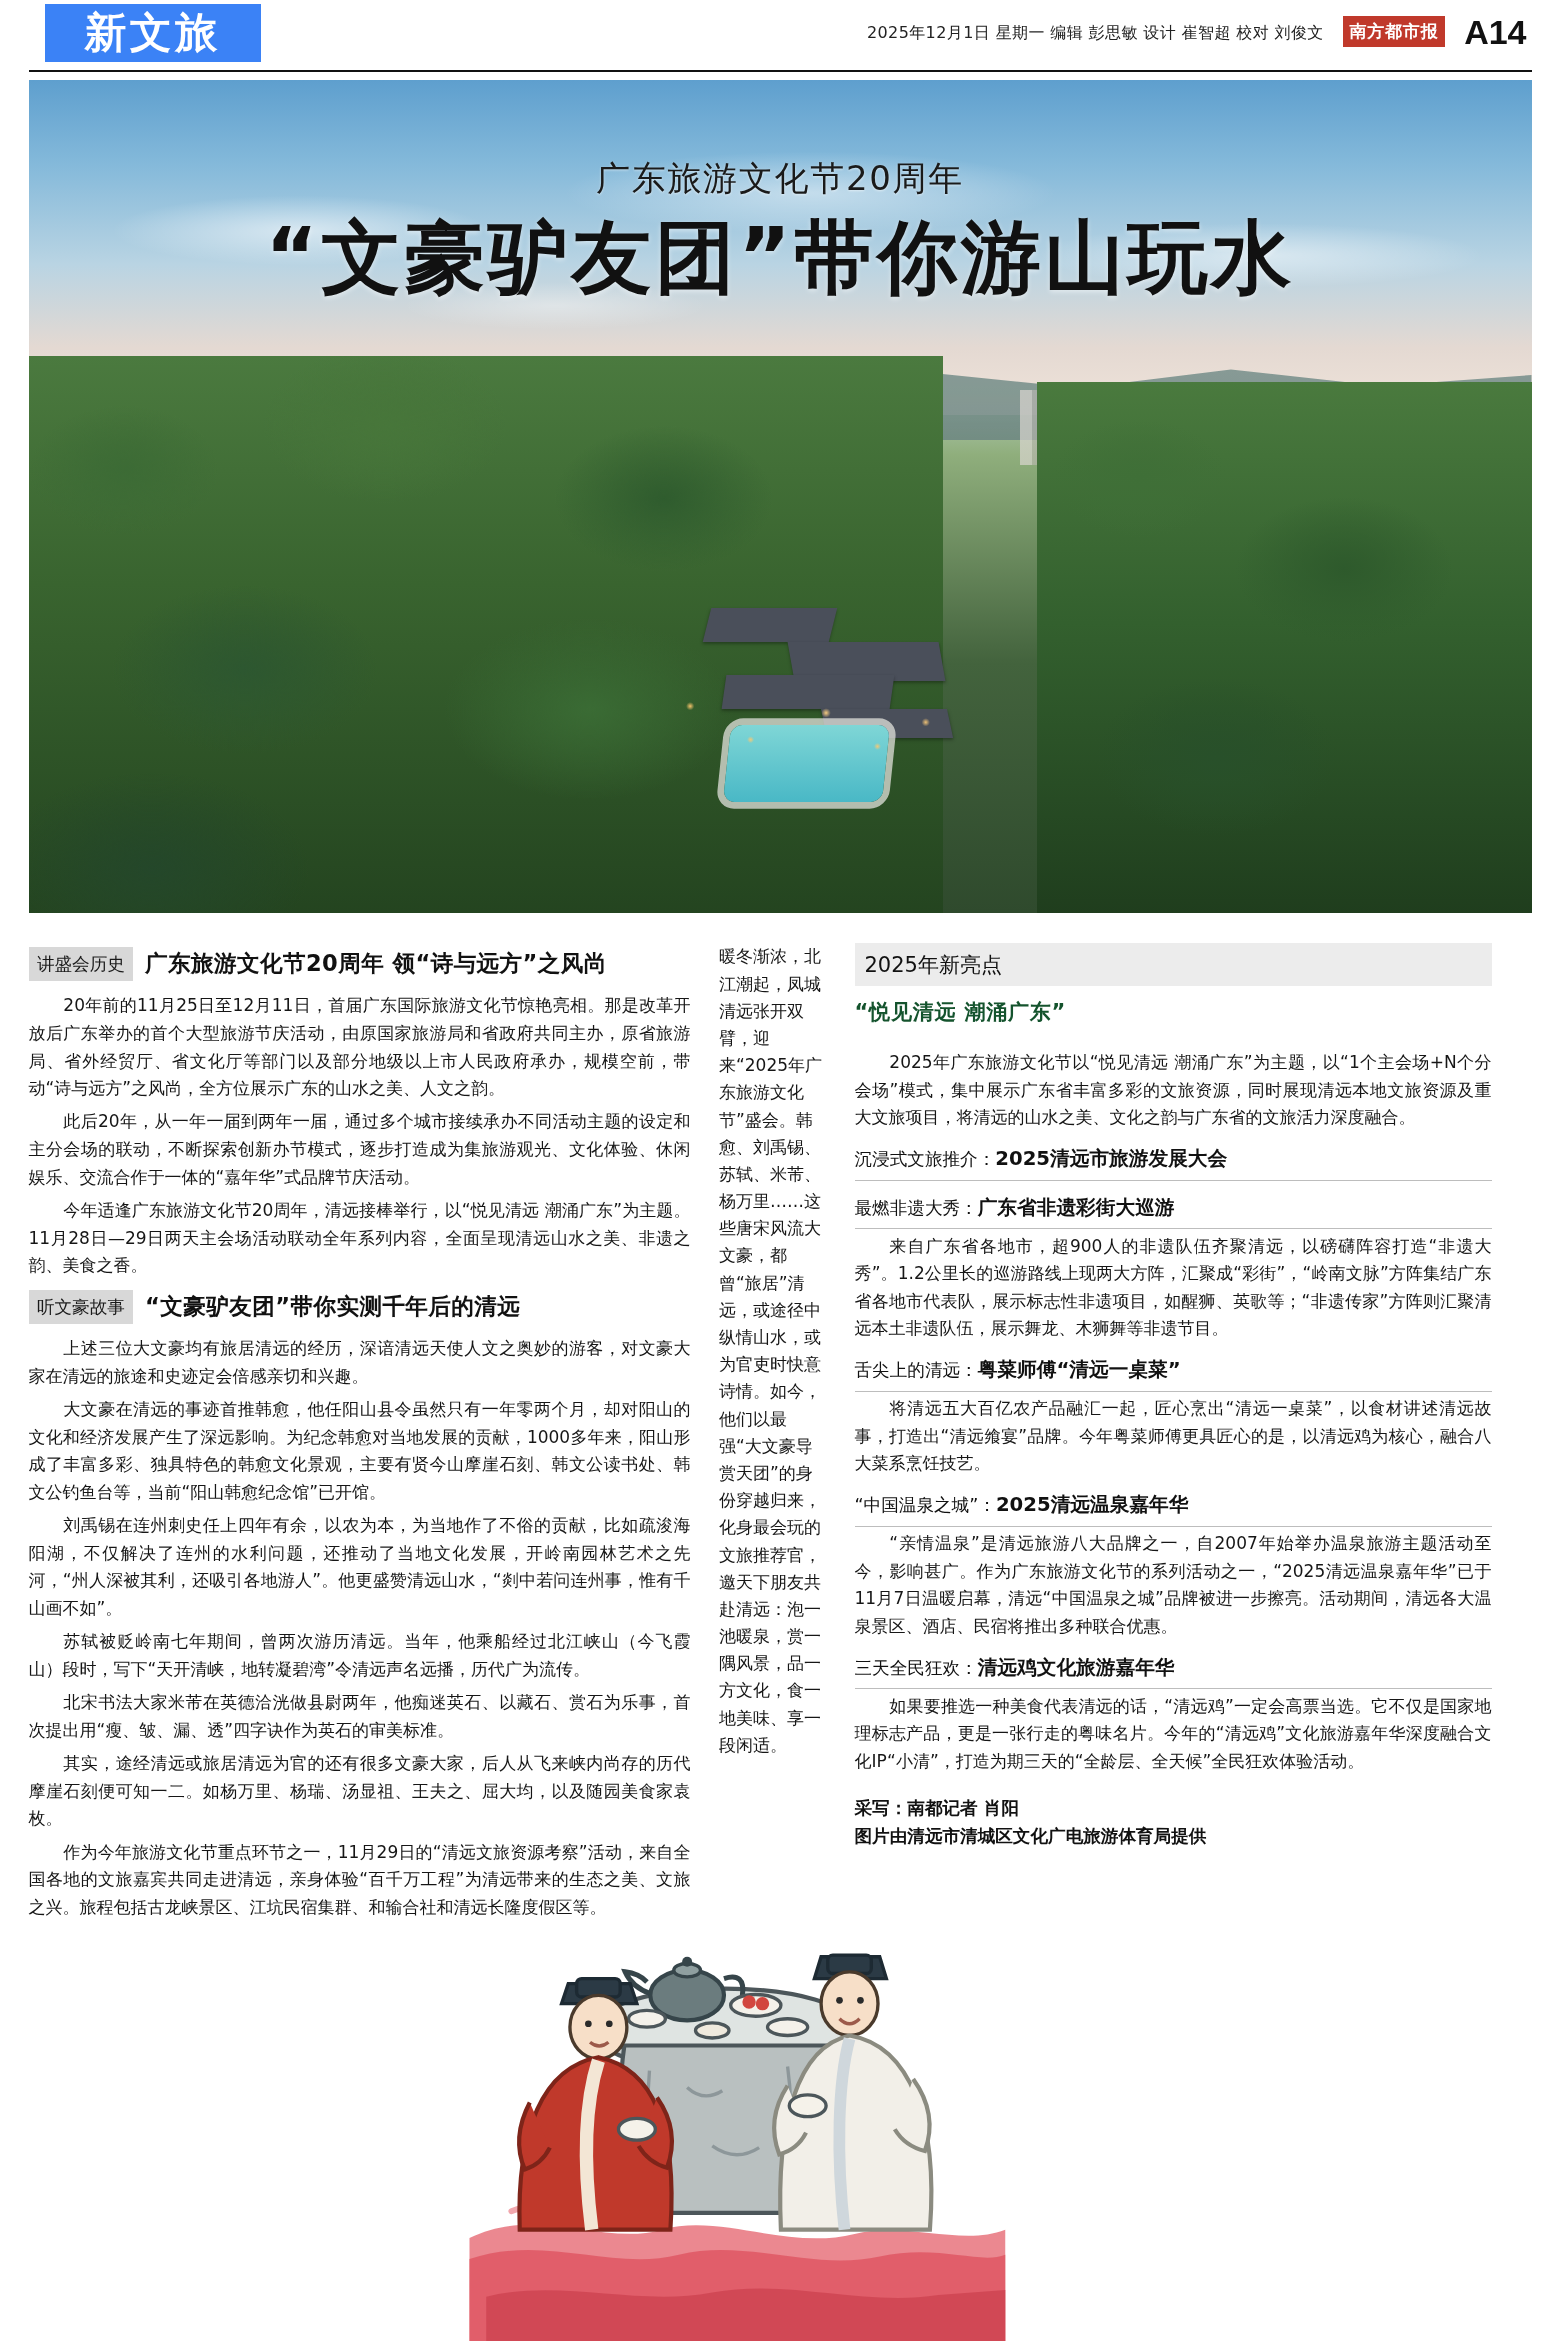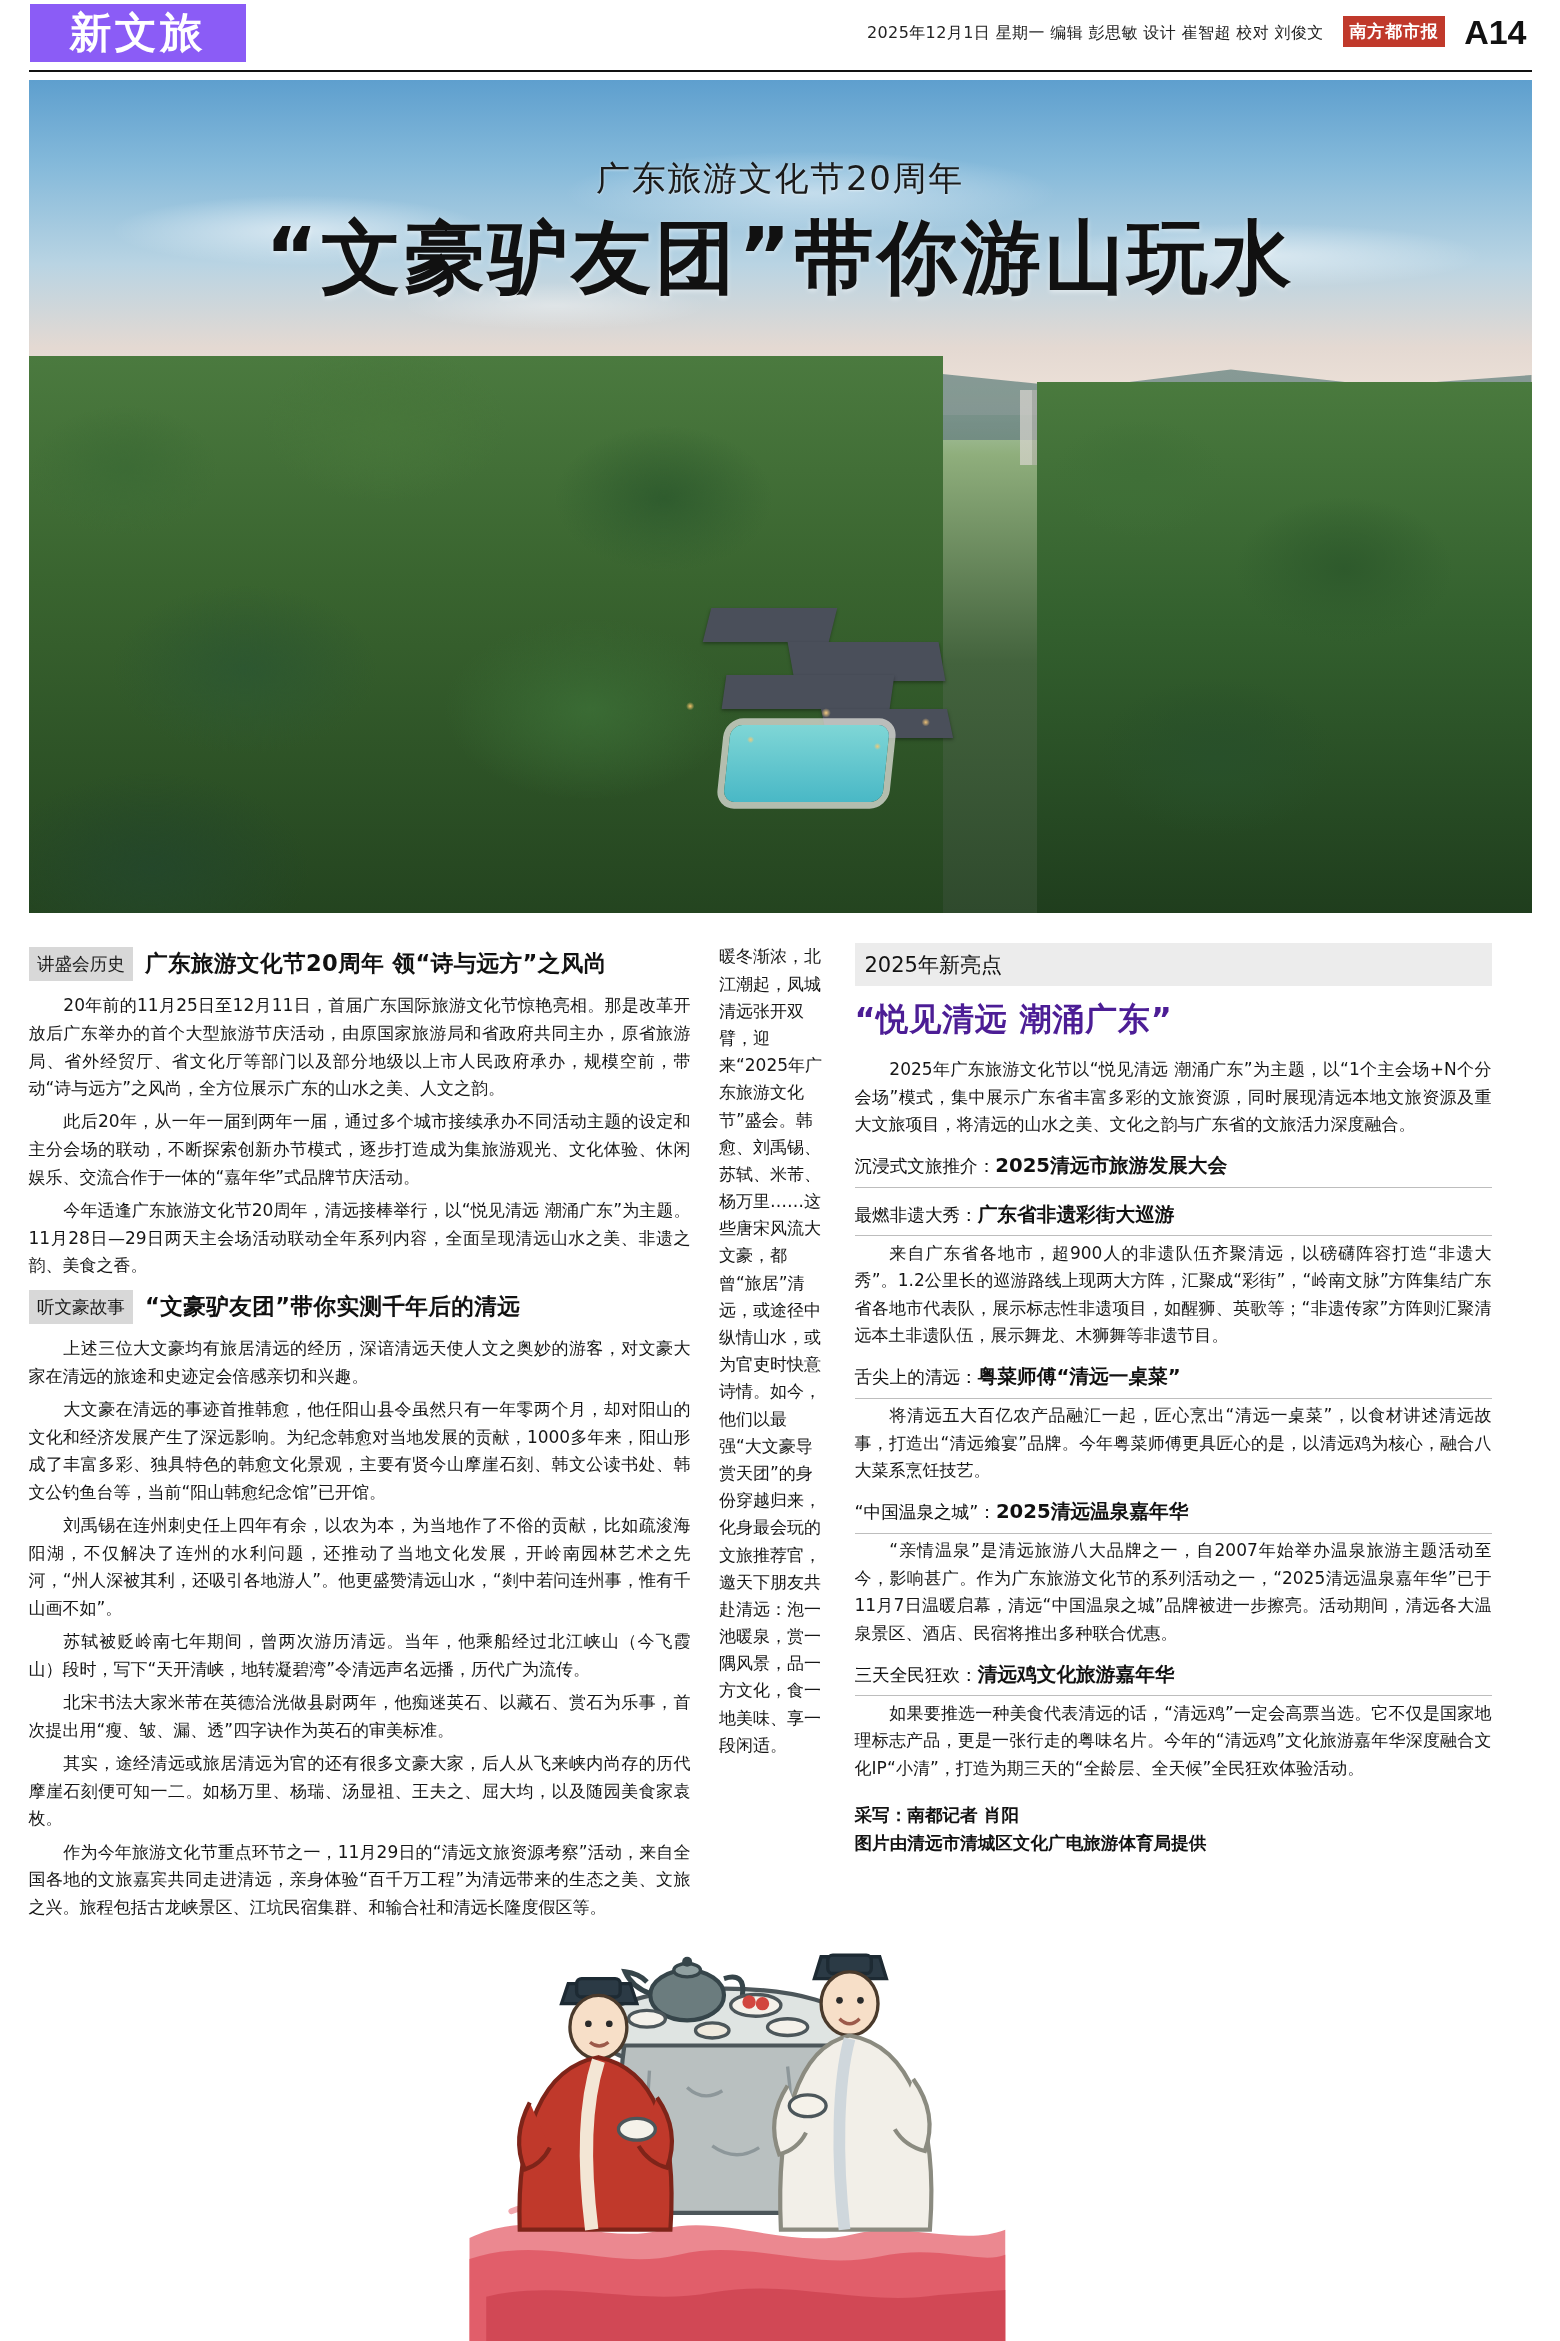--- a/index.html
+++ b/index.html
@@ -18,24 +18,24 @@
   .masthead {
     position: relative;
     height: 72px;
     display: flex;
     align-items: center;
     border-bottom: 2.5px solid #111;
     padding-bottom: 5px;
   }
   .logo-box {
     width: 216px; height: 58px;
-    background: #8b5cf6;
+    background: #3b82f6;
     display:flex; align-items:center; justify-content:center;
     position: relative;
-    margin-left: 1px;
+    margin-left: 16px;
   }
   .logo-box span {
     color:#fff; font-size:42px; font-weight:bold;
     letter-spacing: 3.4px;
     font-family: "DejaVu Sans", sans-serif;
   }
   .masthead-right {
     margin-left:auto; display:flex; align-items:flex-end; gap: 19px;
     padding-right: 5px;
   }
@@ -203,24 +203,24 @@
   }
 
   
   .rc-head {
     background:#ececec; padding: 7.5px 10px;
     font-size: 21px; color:#111; font-weight:500;
     font-family:"DejaVu Sans", sans-serif;
     margin-bottom: 11.7px;
   }
   .rc-bigtitle {
-    font-size: 32px; font-weight:bold; color:#4c1d95;
+    font-size: 21px; font-weight:bold; color:#14532d;
     font-family:"DejaVu Sans", sans-serif;
     letter-spacing: 0.8px;
-    margin: 5px 0 14px 0;
+    margin: 5px 0 23px 0;
   }
   .rc-sub {
     font-size: 17.6px; margin: 13.4px 0 3.4px 0;
     font-family:"DejaVu Sans", sans-serif;
     color:#111;
     border-bottom: 0.8px solid #bdbdbd;
     padding-bottom: 7.5px;
   }
   .rc-sub b { font-size: 19.7px; font-weight:bold; }
   .rc-sub .hl { font-weight:bold; }

